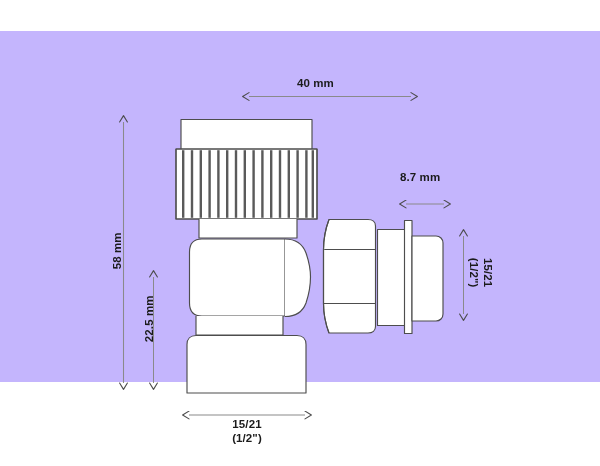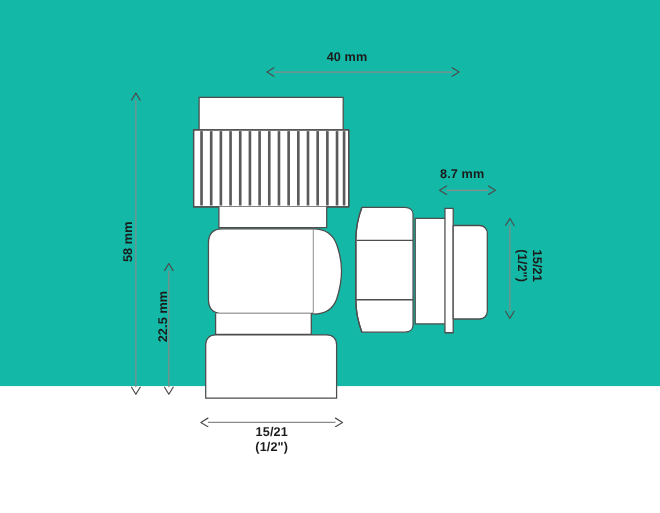--- a/index.html
+++ b/index.html
@@ -10,21 +10,22 @@
   body {
     width: 600px;
     height: 466px;
     font-family: "Liberation Sans", sans-serif;
     overflow: hidden;
   }
   #drawing-canvas {
     position: relative;
     width: 600px;
     height: 351px;
-    background: #14b8a6;
+    background: #c4b5fd;
+    margin-top: 31px;
   }
   #drawing-svg {
     position: absolute;
     left: 0;
     top: 0;
     width: 600px;
     height: 466px;
     display: block;
   }
   .dim-label {
@@ -47,21 +48,21 @@
   .rot-cw {
     transform: rotate(90deg);
     transform-origin: 50% 50%;
   }
   .lbl-40mm {
     left: 297px;
     top: 46px;
   }
   .lbl-87mm {
     left: 400px;
-    top: 153px;
+    top: 140px;
   }
   .lbl-58mm {
     left: 89px;
     top: 213px;
     width: 58px;
     text-align: center;
   }
   .lbl-225mm {
     left: 115px;
     top: 281px;

